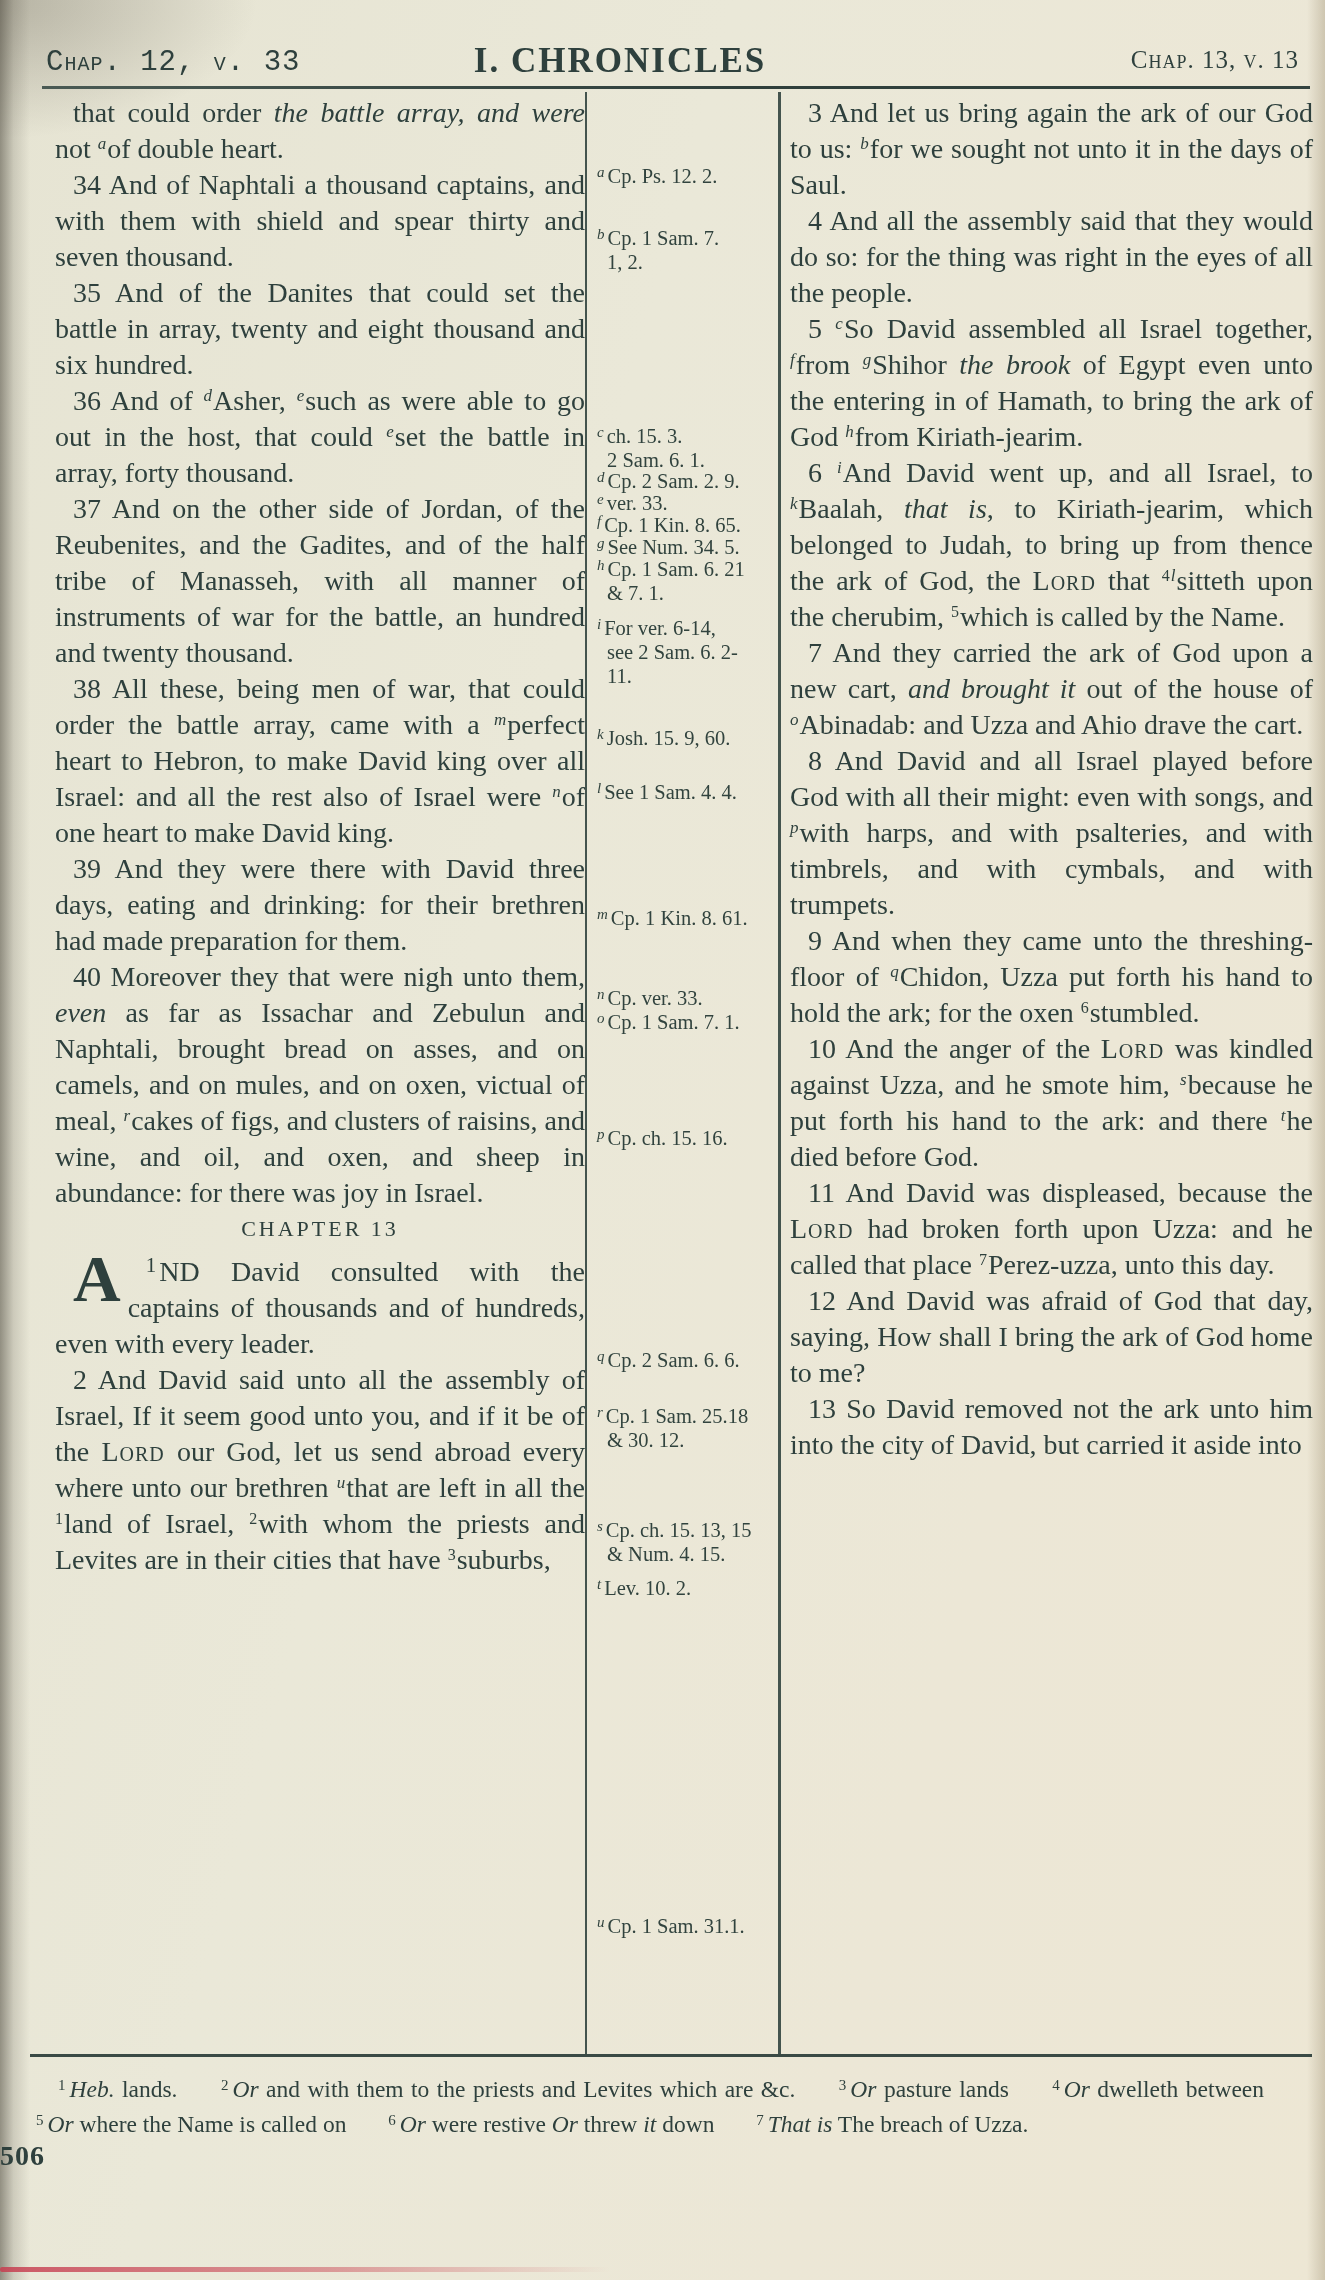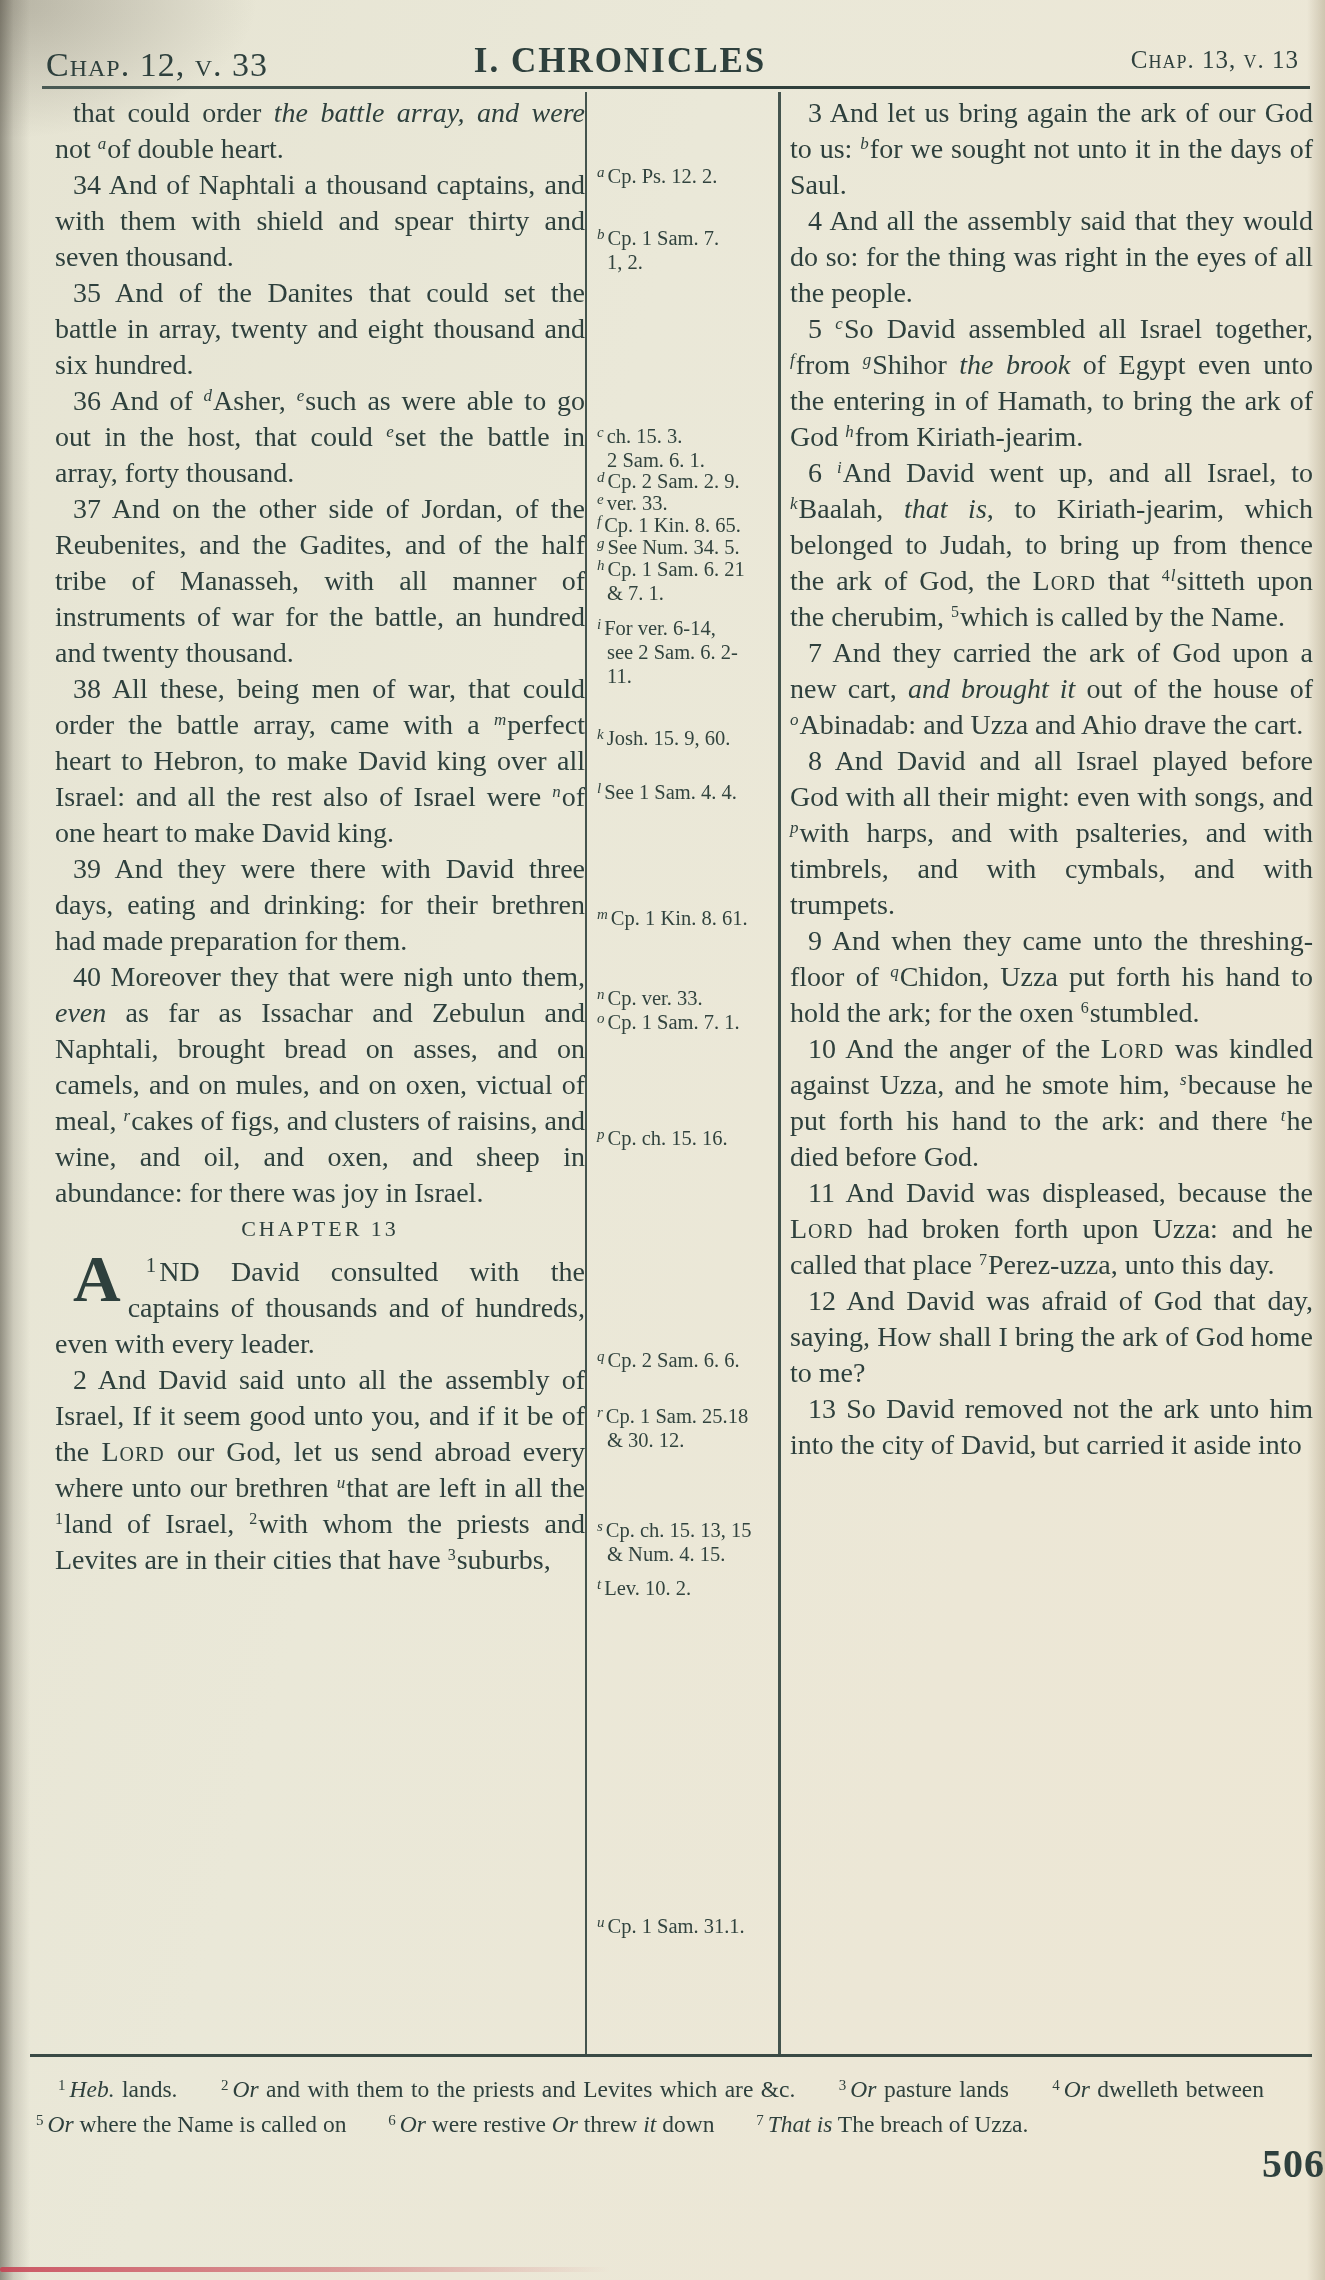--- a/index.html
+++ b/index.html
@@ -16,21 +16,21 @@
   .gutter{position:absolute;left:0;top:0;bottom:0;width:30px;
     background:linear-gradient(90deg,rgba(60,56,46,.5),rgba(60,56,46,.16) 45%,rgba(60,56,46,0));}
   .corner-shadow{position:absolute;left:0;top:0;width:260px;height:140px;
     background:radial-gradient(ellipse at 0 0,rgba(70,64,52,.30),transparent 70%);}
   .right-edge{position:absolute;right:0;top:0;bottom:0;width:18px;
     background:linear-gradient(270deg,rgba(150,135,105,.35),rgba(150,135,105,0));}
   .red-edge{position:absolute;left:0;top:2267px;height:5px;width:610px;border-radius:2px;
     background:linear-gradient(90deg,rgba(198,62,80,.85) 0%,rgba(205,90,100,.55) 55%,rgba(205,90,100,0) 100%);}
 
   
-  .h-left{position:absolute;left:46px;top:46px;font-size:34px;font-variant:small-caps;letter-spacing:1px;}
+  .h-left{position:absolute;left:46px;top:46px;font-size:29px;font-variant:small-caps;letter-spacing:1px;font-family:Liberation Mono, monospace;}
   .h-center{position:absolute;left:46.8%;top:41px;transform:translateX(-50%);
     font-size:35px;font-weight:bold;letter-spacing:2px;}
   .h-right{position:absolute;right:26px;top:46px;font-size:25px;font-variant:small-caps;letter-spacing:1px;}
   .header-rule{position:absolute;left:42px;top:86px;width:1268px;height:3px;
     background:linear-gradient(90deg,#4a5a54 0%,#2f3f3b 55%,#33433f 100%);}
 
   
   .vrule{position:absolute;top:92px;height:1962px;background:#44544e;}
   .vrule-left{left:585px;width:2px;}
   .vrule-right{left:778px;width:3px;}
@@ -56,22 +56,22 @@
   .ref .rline{display:block;}
   .ref .rline.cont{padding-left:10px;}
   .ref-letter{font-style:italic;font-size:15px;vertical-align:6px;margin-right:3px;}
 
   
   .footnotes{position:absolute;left:36px;top:2070px;width:1264px;font-size:23.5px;line-height:31px;
     text-align:justify;text-indent:22px;}
   .fnote{margin-right:36px;}
   .fn-num{font-size:15px;vertical-align:7px;margin-right:4px;}
 
-  .page-number{position:absolute;left:0;top:2140px;width:100%;text-align:right;
-    font-size:40px;font-weight:bold;letter-spacing:1px;}
+  .page-number{position:absolute;left:0;top:2140px;width:100%;text-align:left;
+    font-size:28px;font-weight:bold;letter-spacing:1px;}
 </style>
 </head>
 <body>
 
 <div class="page">
   <div class="corner-shadow"></div>
   <div class="gutter"></div>
   <div class="right-edge"></div>
 
   <div class="h-left">Chap. 12, v. 33</div>

